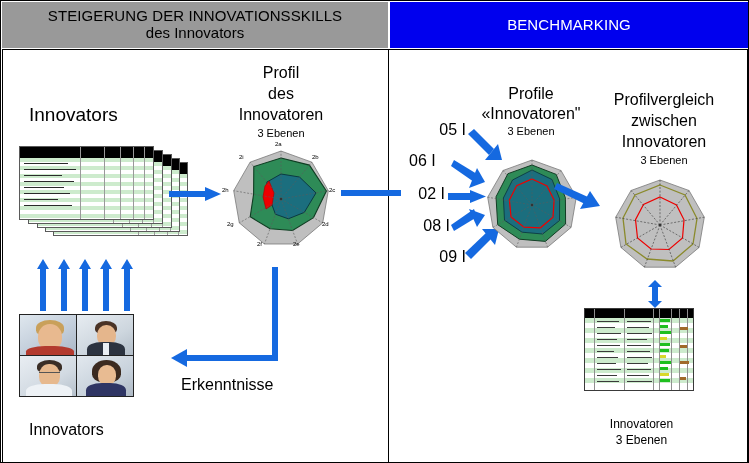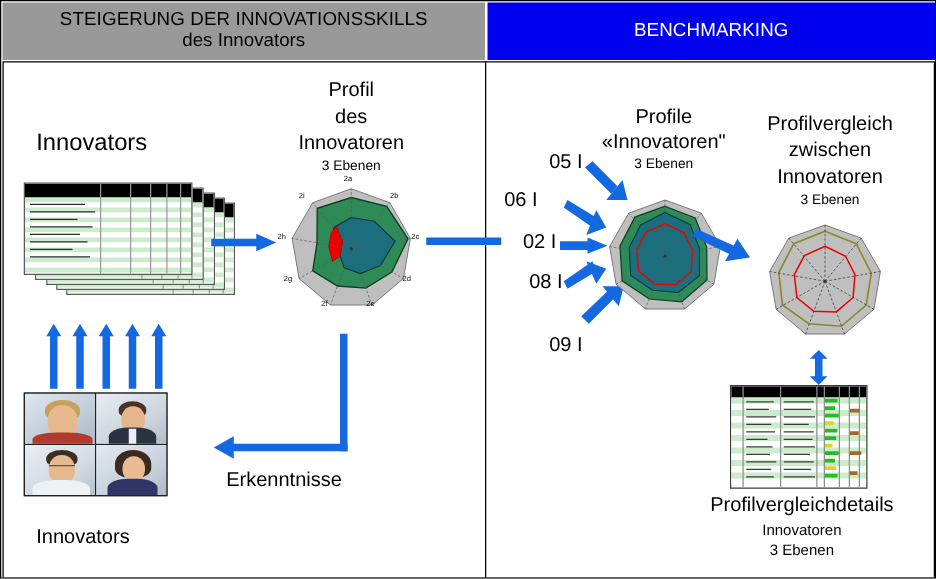--- a/index.html
+++ b/index.html
@@ -354,24 +354,24 @@
         <rect x="14" y="88" width="93" height="6"></rect>
         <polygon points="0,91 16,82 16,100"></polygon>
       </g>
     </svg>
   </div>
   <div class="txt t17" style="left:180px;top:375px;width:140px;text-align:left;">Erkenntnisse</div>
 
   <div class="txt t17" style="left:28px;top:420px;width:130px;text-align:left;">Innovators</div>
 
   <div class="txt t17" style="left:409px;top:120px;width:56px;text-align:right;">05 I</div>
-  <div class="txt t17" style="left:373px;top:151px;width:56px;text-align:right;">06 I</div>
+  <div class="txt t17" style="left:408px;top:151px;width:56px;text-align:left;">06 I</div>
   <div class="txt t17" style="left:388px;top:184px;width:56px;text-align:right;">02 I</div>
   <div class="txt t17" style="left:393px;top:216px;width:56px;text-align:right;">08 I</div>
-  <div class="txt t17" style="left:409px;top:247px;width:56px;text-align:right;margin-top:20px;">09 I</div>
+  <div class="txt t17" style="left:409px;top:247px;width:56px;text-align:right;">09 I</div>
 
   <div class="arw" style="left:467px;top:133px;width:34px;height:26px;">
     <svg width="34" height="26">
         <g fill="#1569E0">
           <polygon points="0,0 6,-5 26,15 21,21"></polygon>
           <polygon points="17,26 34,26 30,10"></polygon>
         </g>
       </svg>
   </div>
   <div class="arw" style="left:450px;top:165px;width:34px;height:20px;">
@@ -535,17 +535,16 @@
     <div class="btxt" style="left:42px;top:30px;width:20px"></div>
     <div class="btxt" style="left:42px;top:36px;width:24px"></div>
     <div class="btxt" style="left:42px;top:42px;width:23px"></div>
     <div class="btxt" style="left:42px;top:48px;width:25px"></div>
     <div class="btxt" style="left:42px;top:54px;width:21px"></div>
     <div class="btxt" style="left:42px;top:60px;width:24px"></div>
     <div class="btxt" style="left:42px;top:66px;width:22px"></div>
     <div class="btxt" style="left:42px;top:72px;width:25px"></div>
   </div>
 
-  <div class="txt t17" style="left:543px;top:395px;width:195px;">Profilvergleichdetails</div>
   <div class="txt t13" style="left:543px;top:417px;width:195px;">Innovatoren</div>
   <div class="txt t13" style="left:543px;top:433px;width:195px;">3 Ebenen</div>
 
 </div>
 
 </body></html>

